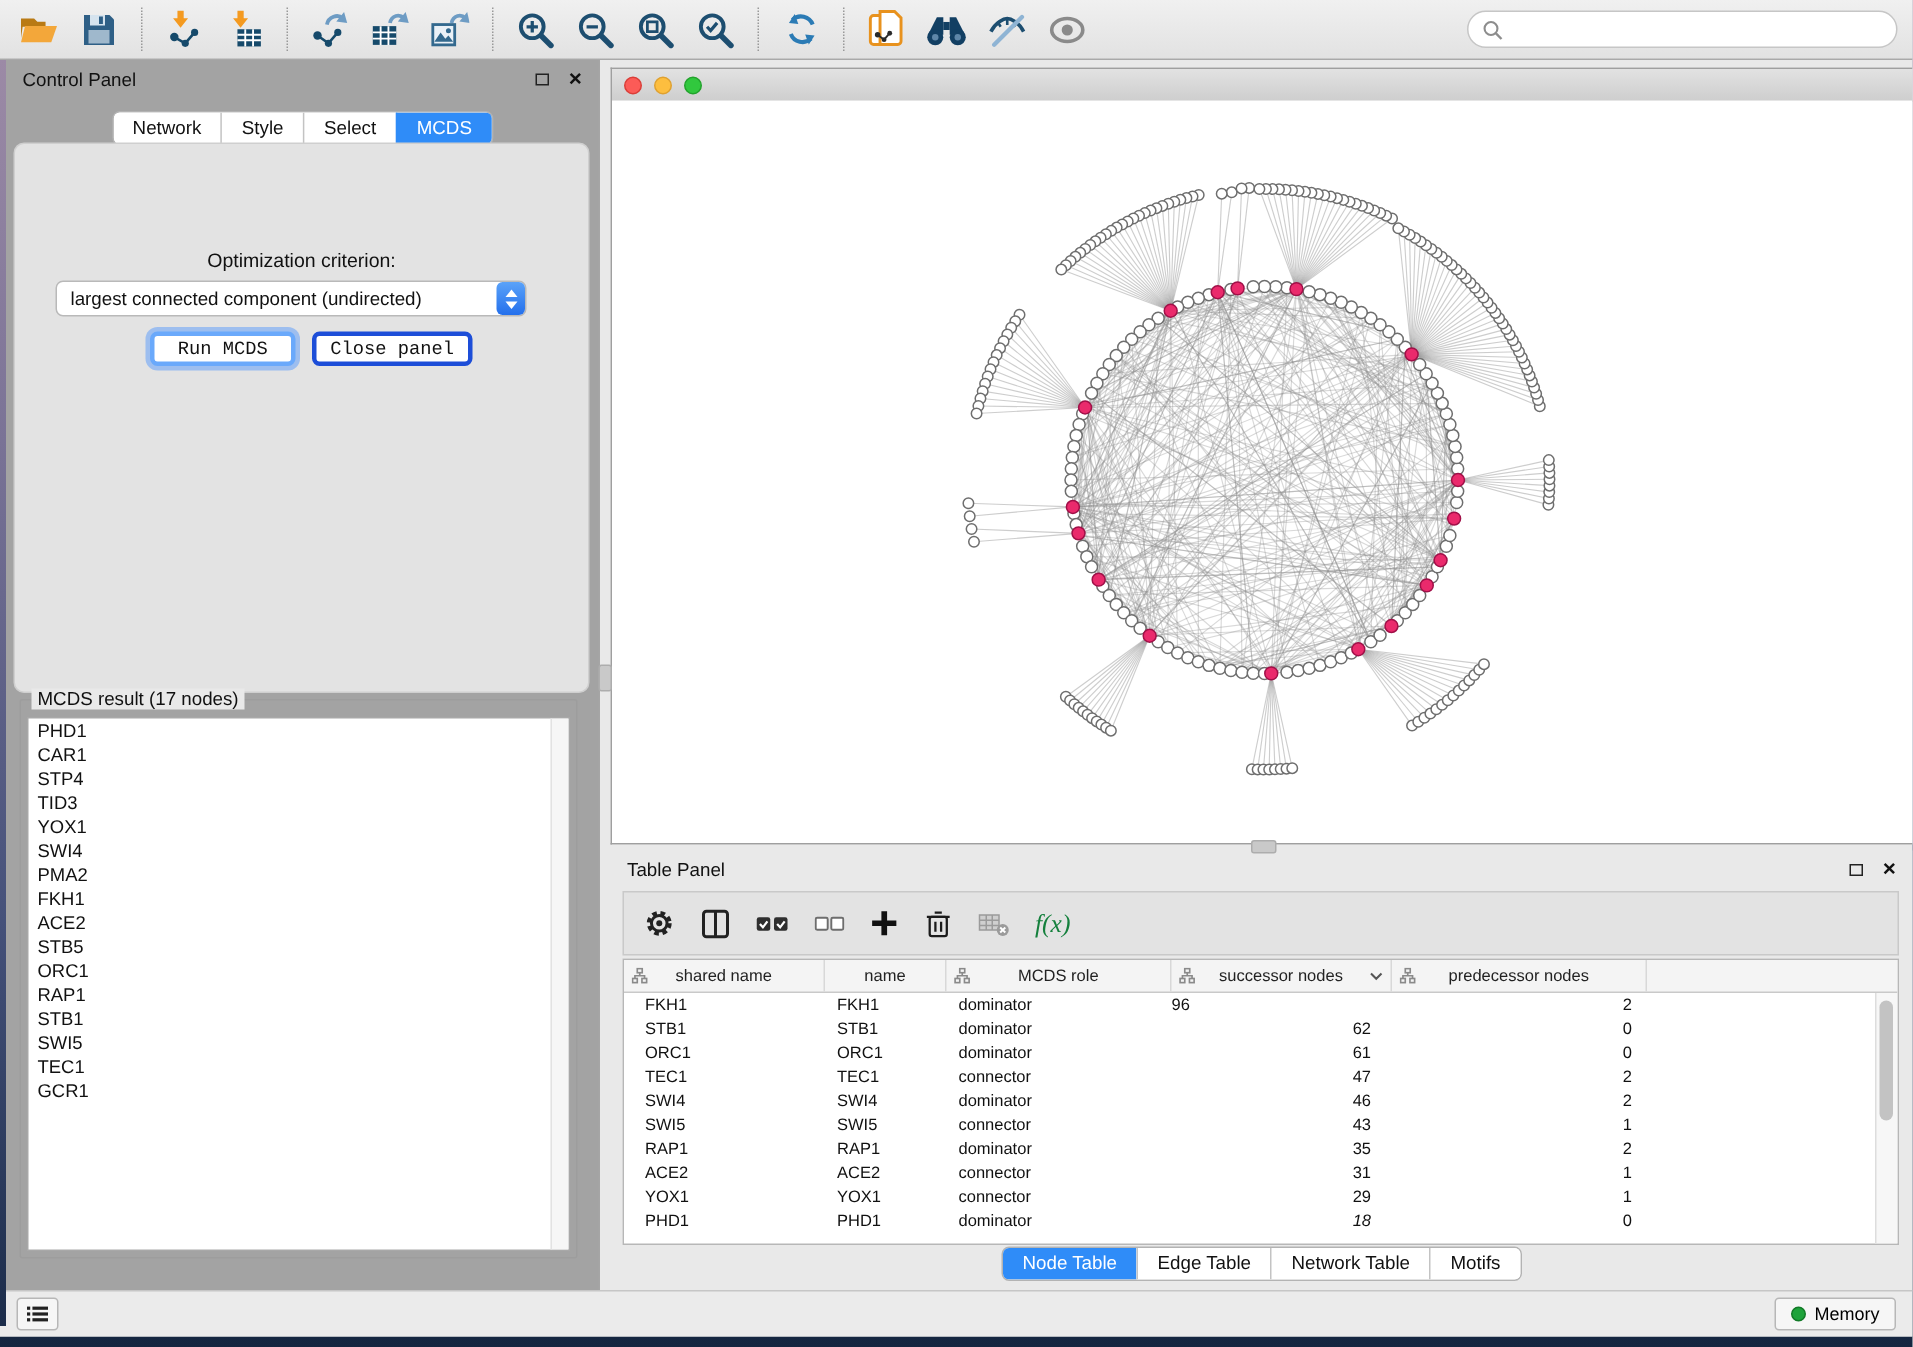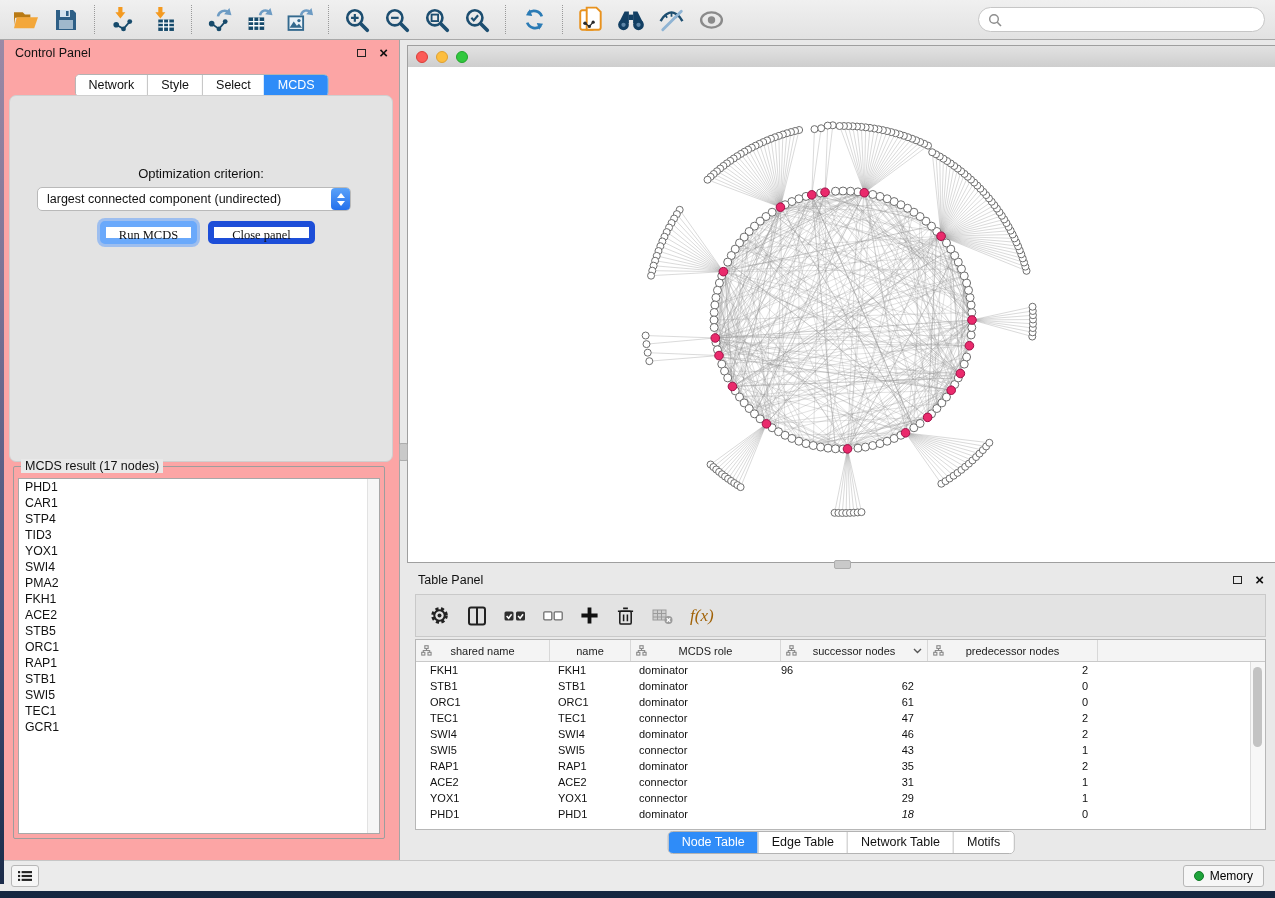--- a/index.html
+++ b/index.html
@@ -19,37 +19,37 @@
   .tsep{align-self:stretch;margin:5px 4px;border-left:1px dotted #999}
   .searchbox{margin-left:auto;width:287px;height:25px;border:1px solid #c6c6c6;border-radius:13px;
     background:#fff;display:flex;align-items:center;padding:0 9px;gap:6px;box-sizing:border-box}
   .searchbox input{border:none;outline:none;flex:1;font-size:12px;background:transparent;font-family:"Liberation Sans",sans-serif}
   
   .phead{height:26px;display:flex;align-items:center;padding:0 11px;font-size:12.5px;color:#111}
   .phead .sp{flex:1}
   .float-btn{width:9px;height:8px;border:1.5px solid #222;background:none;padding:0;margin-right:13px;cursor:pointer}
   .close-btn{font-weight:700;font-size:15px;line-height:12px;color:#111;background:none;border:none;padding:0;cursor:pointer}
   
-  .cpanel{position:absolute;left:4px;top:40px;width:396px;bottom:31px;background:#fca5a5;border-right:1px solid #a5a5a5;box-sizing:border-box}
+  .cpanel{position:absolute;left:4px;top:40px;width:396px;bottom:31px;background:#a3a3a3;border-right:1px solid #a5a5a5;box-sizing:border-box}
   .seg{display:flex;border:1px solid #b3b3b3;border-radius:5px;overflow:hidden;background:#fff;position:absolute}
   .seg .tab{padding:3px 13px 4px;font-size:12.5px;border-left:1px solid #c3c3c3;background:#fff;color:#111;cursor:pointer;white-space:nowrap}
   .seg .tab:first-child{border-left:none}
   .seg .tab.active{background:#2f8cf8;color:#fff;border-left-color:#2f8cf8}
   .cp-tabs{top:34px;left:50%;transform:translateX(-50%)}
   .card{position:absolute;left:5px;right:6px;top:55px;height:365px;background:#e3e3e3;border:1px solid #cfcfcf;border-radius:7px}
   .optlabel{position:absolute;top:70px;left:0;right:0;text-align:center;font-size:13px}
   .dropdown{position:absolute;left:27px;top:91px;width:314px;height:24px;background:#fff;border:1px solid #b9b9b9;
     border-radius:5px;display:flex;align-items:center;font-size:12.5px;box-sizing:border-box;cursor:pointer}
   .dropdown .val{flex:1;padding-left:9px;white-space:nowrap;overflow:hidden}
   .stepper{width:19px;height:22px;border-radius:4px;background:linear-gradient(#5aa2f9,#2470ec);margin-right:0;
     display:flex;flex-direction:column;align-items:center;justify-content:center;gap:3px}
   .tri-up{width:0;height:0;border-left:4px solid transparent;border-right:4px solid transparent;border-bottom:5px solid #fff}
   .tri-dn{width:0;height:0;border-left:4px solid transparent;border-right:4px solid transparent;border-top:5px solid #fff}
-  .btn{position:absolute;height:23px;background:#fff;border:6px solid #1d4ed8;border-radius:5px;font-size:12.5px;
-    font-family:Liberation Serif, serif;cursor:pointer;color:#111}
+  .btn{position:absolute;height:23px;background:#fff;border:3px solid #1d4ed8;border-radius:5px;font-size:12.5px;
+    font-family:Liberation Mono, monospace;cursor:pointer;color:#111}
   .btn.focusring{border-color:#6aa9fb;box-shadow:0 0 0 3px rgba(100,160,250,.55)}
   .run-btn{left:90px;top:125px;width:97px}
   .closep-btn{left:198px;top:125px;width:107px}
   .groupbox{position:absolute;left:9px;right:14px;top:426px;bottom:21px;border:1px solid #9d9d9d;border-radius:2px}
   .legend{position:absolute;top:-8px;left:7px;background:#e9e9e9;padding:0 4px;font-size:12.5px}
   .mcds-list{position:absolute;left:4px;right:4px;top:11px;bottom:4px;background:#fff;border:1px solid #a8a8a8;overflow:hidden}
   .mcds-item{font-size:12.3px;line-height:16px;padding-left:6px;cursor:default}
   .mcds-scroll{position:absolute;right:0;top:0;bottom:0;width:11px;background:#f6f6f6;border-left:1px solid #e2e2e2}
   
   .vgrip{position:absolute;left:399px;top:443px;width:7px;height:16px;background:#c9c9c9;border:1px solid #adadad;border-radius:2px;cursor:col-resize;z-index:5}
@@ -62,21 +62,21 @@
   .light.red{background:#fc5b57;border:1px solid #da3e38;box-sizing:border-box}
   .light.yellow{background:#fdbe3f;border:1px solid #dfa130;box-sizing:border-box}
   .light.green{background:#31c83e;border:1px solid #22a32c;box-sizing:border-box}
   .ntitle .title{position:absolute;left:0;right:0;text-align:center;font-size:12px;color:#222}
   .ncanvas{position:absolute;left:0;top:21px;right:0;bottom:0;background:#fff;cursor:default}
   
   .tpanel{position:absolute;left:407px;top:567px;right:0;bottom:31px;background:#e9e9e9}
   .ttoolbar{position:absolute;left:8px;right:9px;top:27px;height:43px;background:#e3e3e3;border:1px solid #c9c9c9;
     display:flex;align-items:center;gap:17px;padding:0 13px;box-sizing:border-box}
   .tibtn{background:none;border:none;padding:0;display:flex;align-items:center;justify-content:center;cursor:pointer;height:26px}
-  .fx{font:italic 17px "Liberation Serif",serif;color:#a16207}
+  .fx{font:italic 17px "Liberation Serif",serif;color:#15803d}
   .twrap{position:absolute;left:8px;right:9px;top:72px;bottom:30px;background:#fff;border:1px solid #b7b7b7;overflow:hidden;box-sizing:border-box}
   .thead{display:flex;background:#f4f4f4;border-bottom:1px solid #c9c9c9;height:21px}
   .th{position:relative;box-sizing:border-box;border-right:1px solid #d8d8d8;font-size:11px;color:#222;
     display:flex;align-items:center;justify-content:center;cursor:pointer}
   .th .hicon{position:absolute;left:5px;top:5px}
   .th .chev{position:absolute;right:5px;top:8px}
   .trow{display:flex;height:16px;align-items:center;cursor:default}
   .trow .cell{box-sizing:border-box;font-size:11px;white-space:nowrap;overflow:hidden}
   .vscroll{position:absolute;right:0;top:22px;bottom:0;width:14px;background:#f7f7f7;border-left:1px solid #ddd}
   .vthumb{position:absolute;left:2px;top:5px;width:9px;height:80px;background:#c3c3c3;border-radius:4.5px;cursor:pointer}

